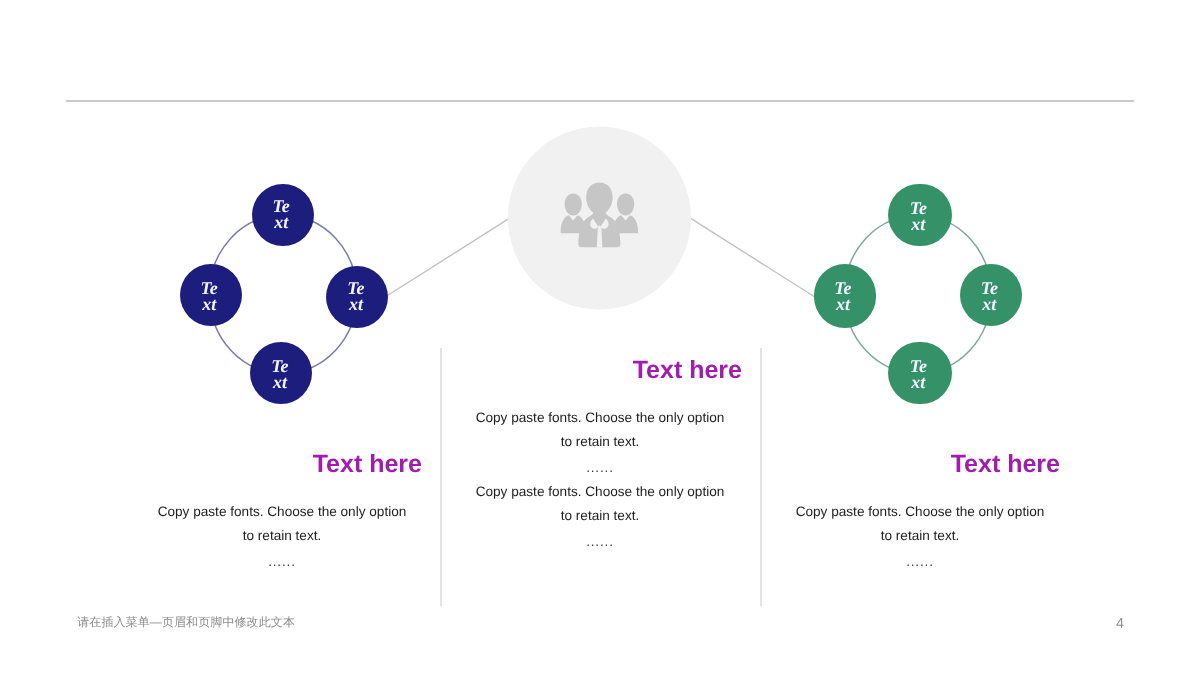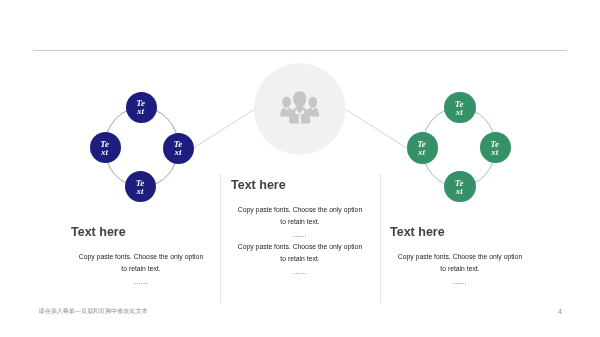--- a/index.html
+++ b/index.html
@@ -3,22 +3,22 @@
 <meta charset="utf-8">
 <style>
   html,body{margin:0;padding:0;}
   body{width:600px;height:337px;background:#ffffff;overflow:hidden;
        font-family:"Liberation Sans",sans-serif;}
   .slide{position:relative;width:600px;height:337px;background:#fff;padding-left:46px;}
   .toprule{position:absolute;left:33px;top:50px;width:534px;height:1px;background:#c9c9c9;}
   .divider{position:absolute;width:1px;background:#e3e3e3;}
   .dv1{left:220px;top:174px;height:129px;}
   .dv2{left:380px;top:174px;height:129px;}
-  .colheading{position:absolute;font-weight:bold;font-size:12.5px;color:#404040;
-      text-align:left;letter-spacing:0px;line-height:13px;}
+  .colheading{position:absolute;font-weight:bold;font-size:12.5px;color:#a21caf;
+      text-align:right;letter-spacing:0px;line-height:13px;}
   .body{position:absolute;font-size:6.8px;color:#1e1e1e;text-align:center;line-height:11.6px;}
   .dots{position:absolute;font-size:6.8px;color:#3a3a3a;text-align:center;letter-spacing:0.42px;}
   .footer{position:absolute;left:38.6px;top:306.8px;font-size:6.0px;color:#8a8a8a;letter-spacing:0.05px;}
   .pagenum{position:absolute;left:558px;top:306.5px;font-size:7.2px;color:#8f8f8f;}
   svg.graphics{position:absolute;left:0;top:0;}
   .node{position:absolute;width:31.2px;height:31.2px;border-radius:50%;
         display:flex;flex-direction:column;align-items:center;justify-content:center;
         font-family:"Liberation Serif",serif;color:#f2f4ff;font-weight:bold;font-style:italic;font-size:9px;line-height:8.2px;
         padding-top:0.5px;padding-right:1.6px;box-sizing:border-box;-webkit-font-smoothing:antialiased;
         text-rendering:geometricPrecision;transform:translateZ(0);}

